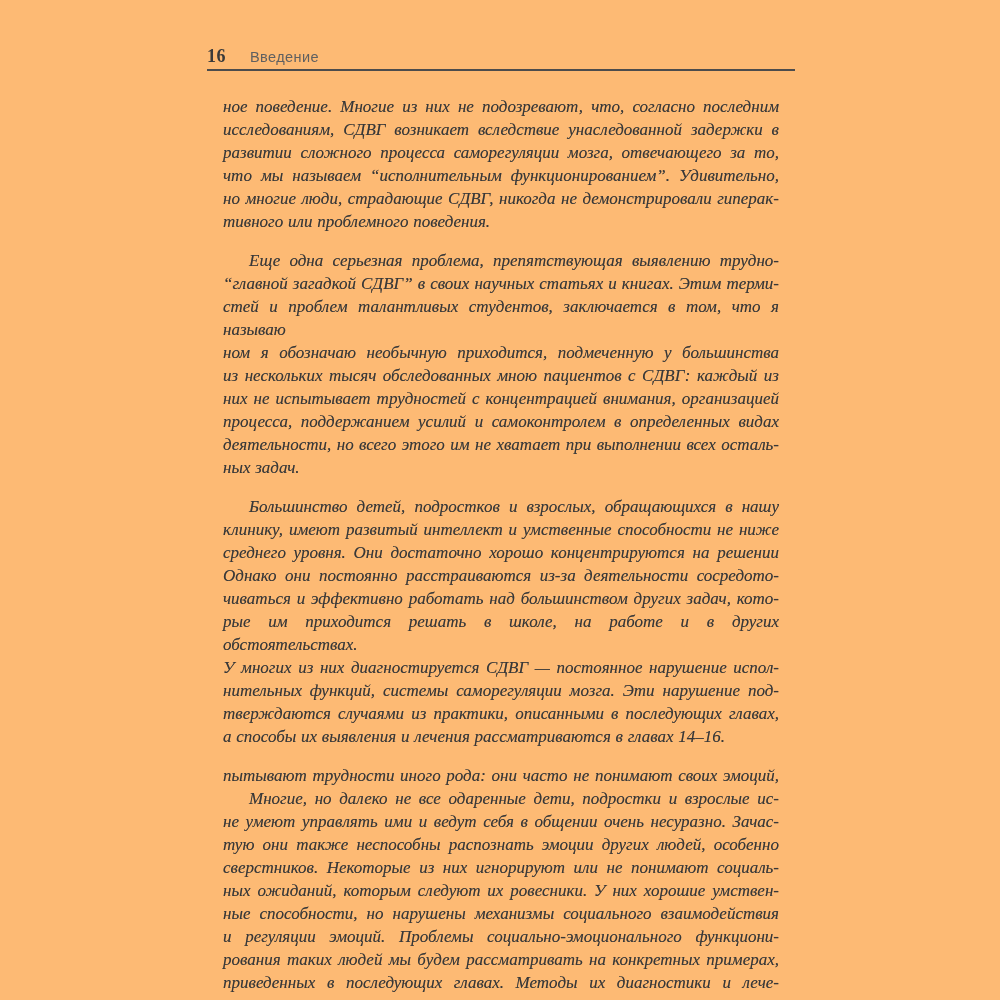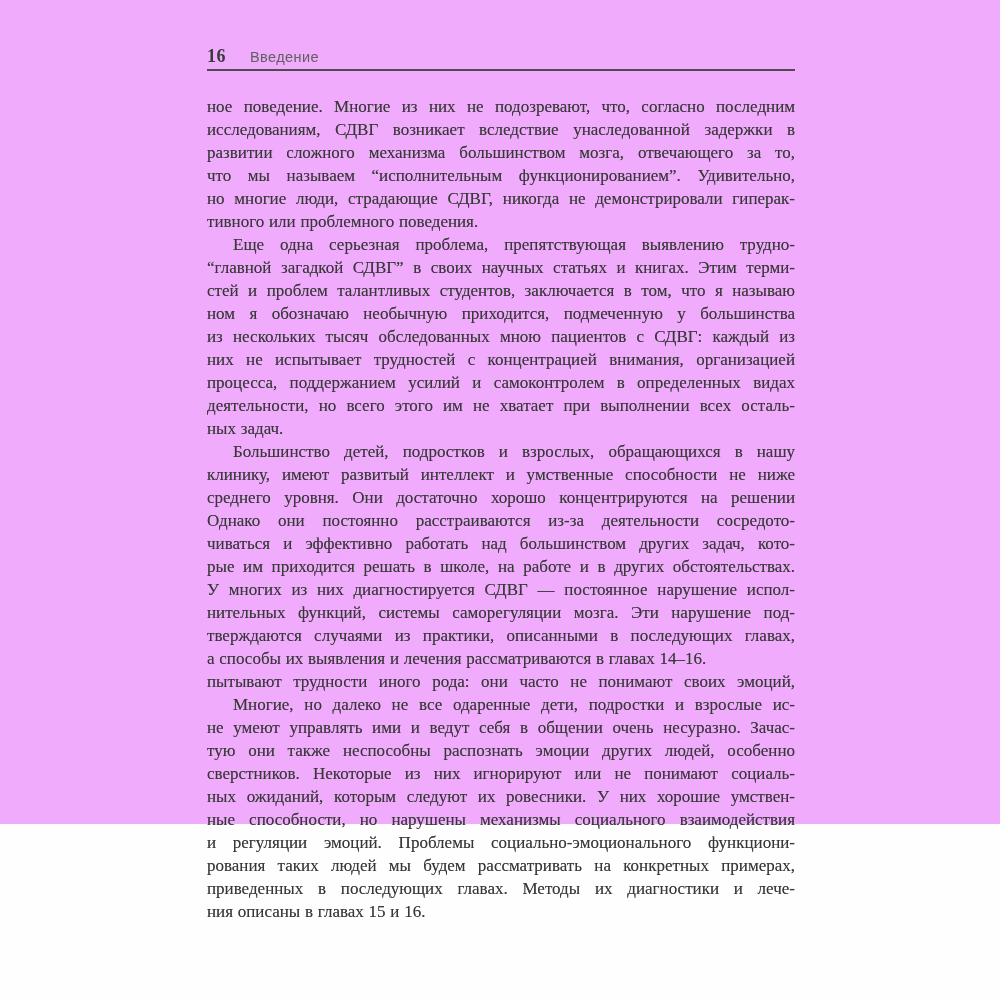--- a/index.html
+++ b/index.html
@@ -8,22 +8,22 @@
     width: 1000px;
     height: 1000px;
     background: #fefefe;
     overflow: hidden;
   }
   .scan-page {
     position: absolute;
     left: 0;
     top: 0;
     width: 1000px;
-    height: 824px;
-    background: #f0abfc;
+    height: 1000px;
+    background: #fdba74;
   }
   .content {
     position: absolute;
     left: 207px;
     top: 46px;
     width: 588px;
   }
   .page-header {
     display: flex;
     align-items: baseline;
@@ -52,21 +52,22 @@
   .body-text {
     margin-top: 24px;
     font-family: "Liberation Serif", serif;
     font-size: 17px;
     line-height: 23px;
     color: #383838;
     text-shadow: 0 0 0.6px rgba(70, 70, 70, 0.55);
     word-spacing: 0.5px;
   }
   .para {
-    margin: 0;
+    margin: 16px;
+    font-style: italic;
   }
   .line {
     text-align: justify;
     text-align-last: justify;
     white-space: normal;
   }
   .line.last {
     text-align-last: left;
   }
   .line.first-indent {
@@ -83,21 +84,21 @@
       <span class="page-number">16</span>
       <span class="chapter-title">Введение</span>
     </div>
 
     <div class="header-rule"></div>
 
     <div class="body-text">
         <div class="para">
           <div class="line">ное поведение. Многие из них не подозревают, что, согласно последним</div>
           <div class="line">исследованиям, СДВГ возникает вследствие унаследованной задержки в</div>
-          <div class="line">развитии сложного механизма большинством мозга, отвечающего за то,</div>
+          <div class="line">развитии сложного процесса саморегуляции мозга, отвечающего за то,</div>
           <div class="line">что мы называем “исполнительным функционированием”. Удивительно,</div>
           <div class="line">но многие люди, страдающие СДВГ, никогда не демонстрировали гиперак-</div>
           <div class="line last">тивного или проблемного поведения.</div>
         </div>
         <div class="para">
           <div class="line first-indent">Еще одна серьезная проблема, препятствующая выявлению трудно-</div>
           <div class="line">“главной загадкой СДВГ” в своих научных статьях и книгах. Этим терми-</div>
           <div class="line">стей и проблем талантливых студентов, заключается в том, что я называю</div>
           <div class="line">ном я обозначаю необычную приходится, подмеченную у большинства</div>
           <div class="line">из нескольких тысяч обследованных мною пациентов с СДВГ: каждый из</div>

